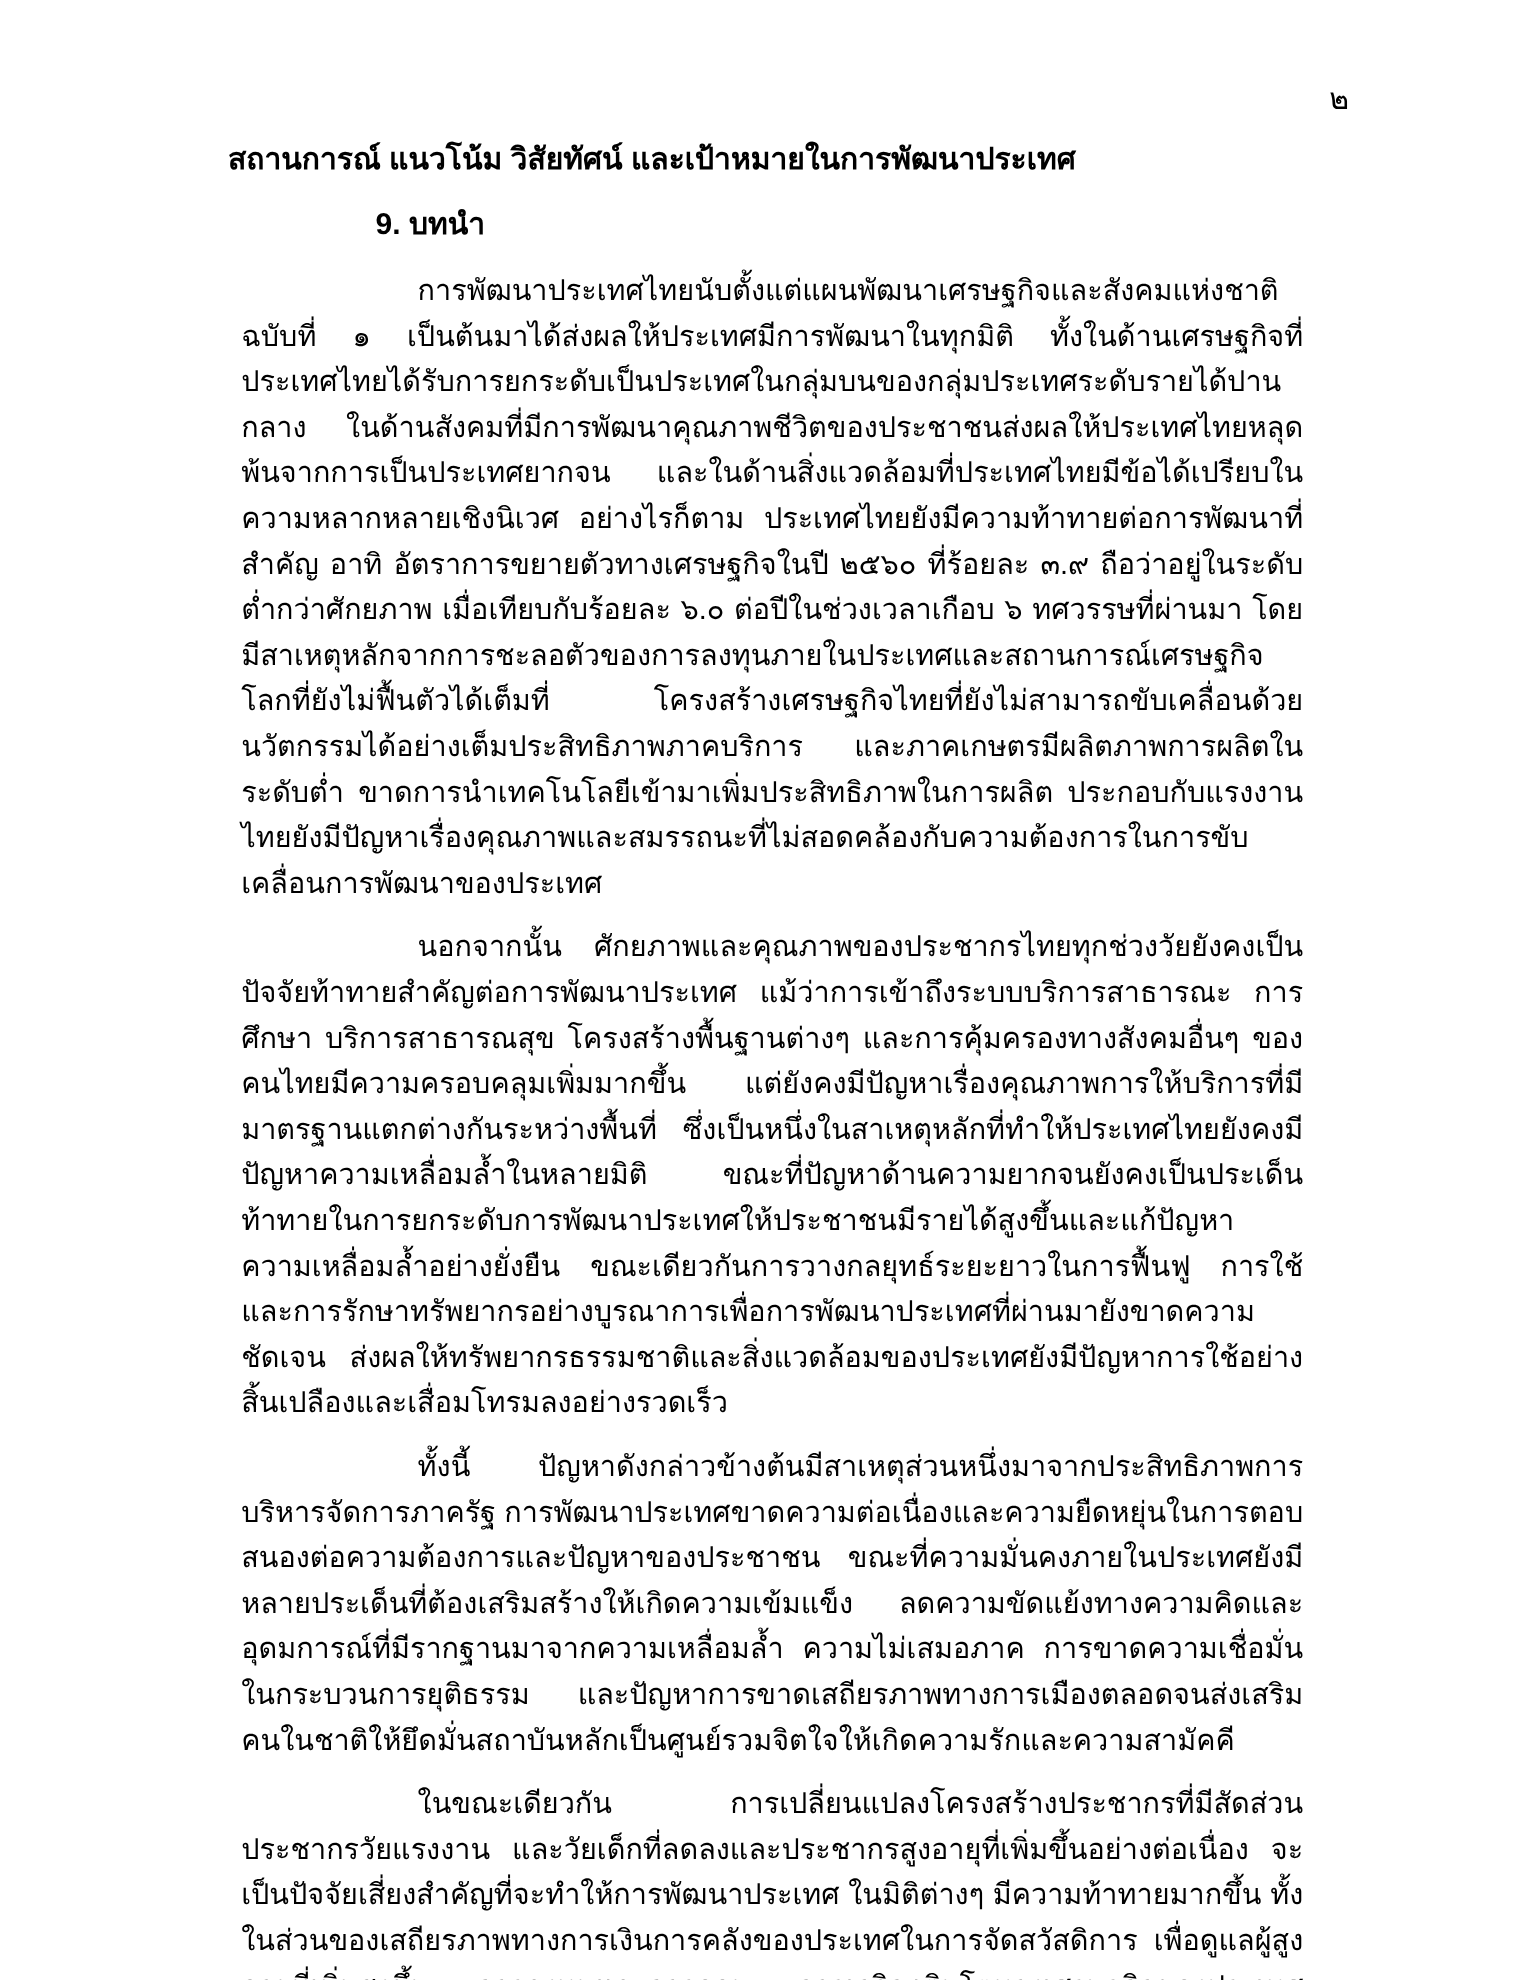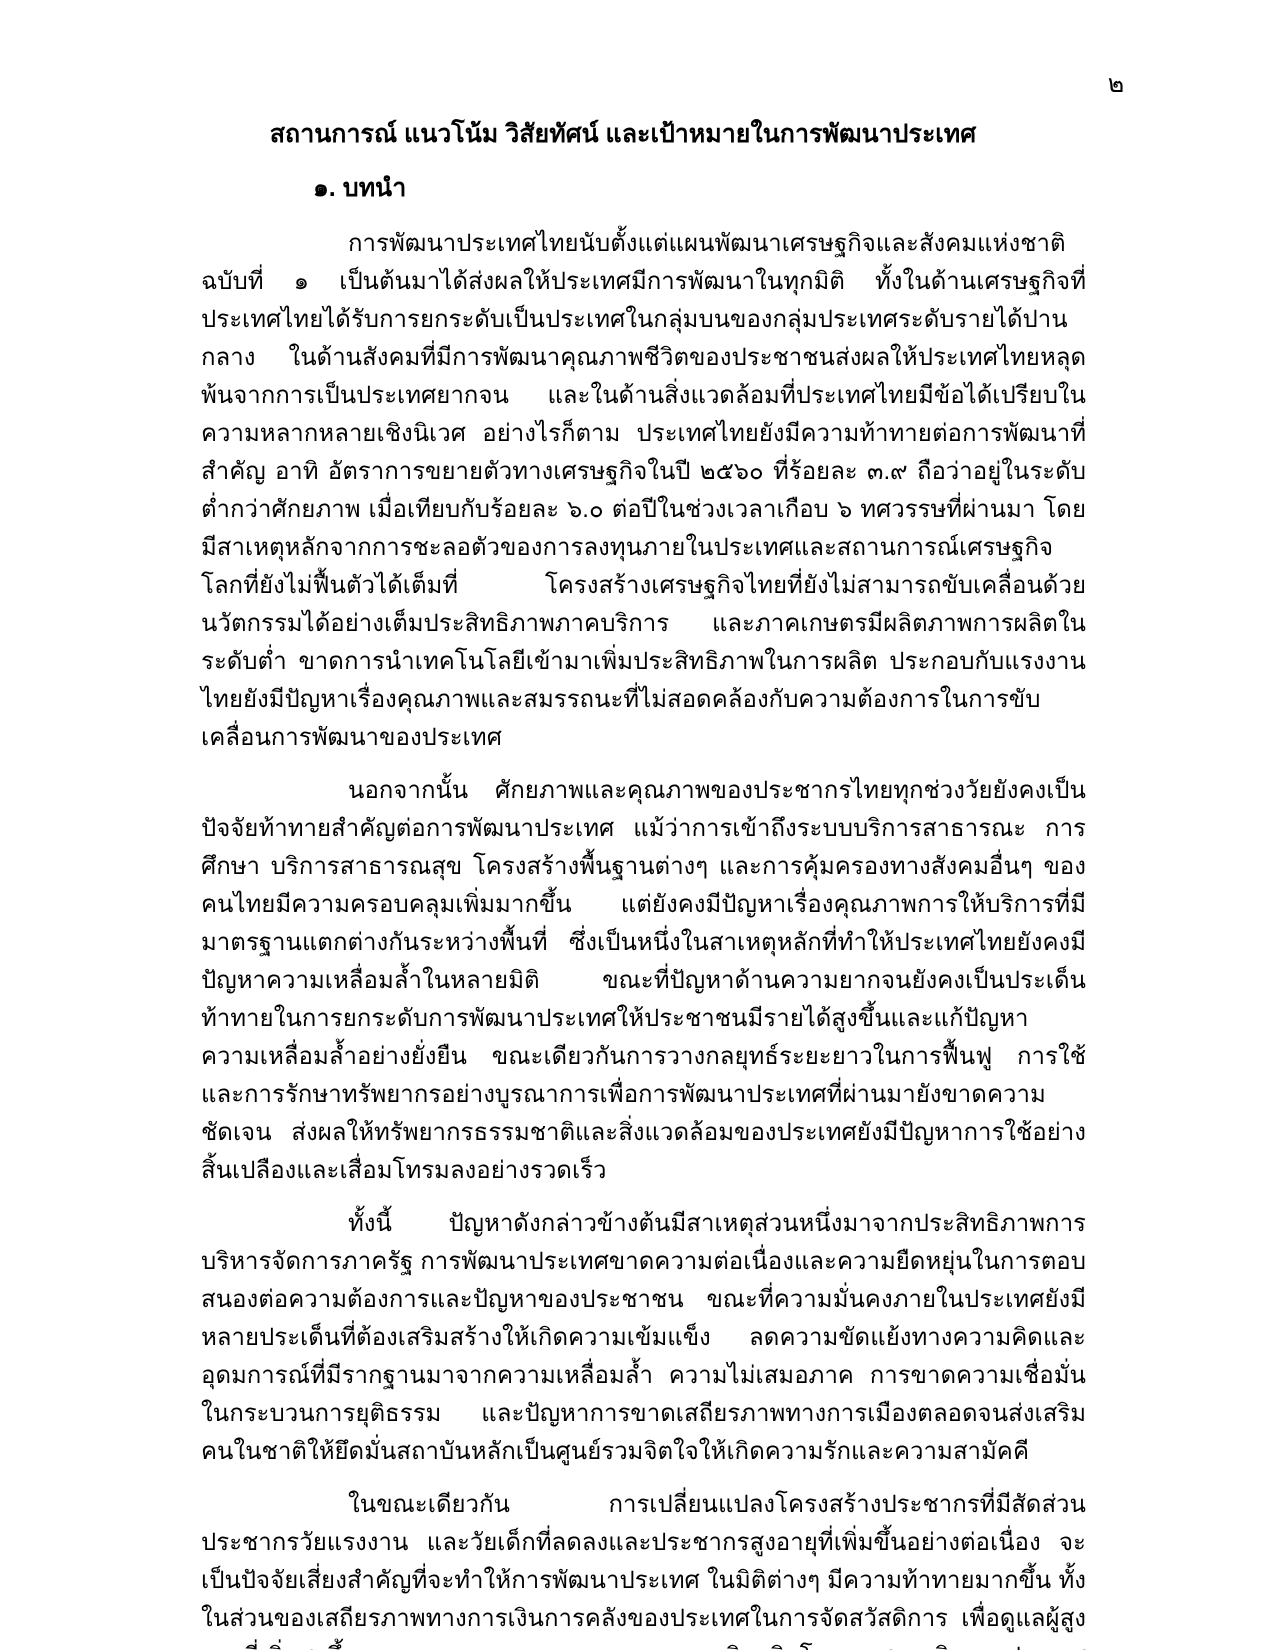--- a/index.html
+++ b/index.html
@@ -27,21 +27,21 @@
   }
   .content {
     position: absolute;
     left: 190px;
     top: 116px;
     width: 896px;
   }
   .doc-title {
     font-size: 25px;
     font-weight: bold;
-    text-align: center;
+    text-align: left;
     line-height: 34px;
     margin: 0 30px 0 0;
   }
   .section-heading {
     font-size: 25px;
     font-weight: bold;
     line-height: 34px;
     margin: 20px 0 0 123px;
   }
   .body-paragraph {
@@ -59,21 +59,21 @@
 <body>
 
 <div class="page">
 
   <div class="page-number">๒</div>
 
   <div class="content">
 
     <div class="doc-title">สถานการณ์ แนวโน้ม วิสัยทัศน์ และเป้าหมายในการพัฒนาประเทศ</div>
 
-    <div class="section-heading">๑. บทนำ</div>
+    <div class="section-heading">9. บทนำ</div>
 
     <p class="body-paragraph first">การพัฒนาประเทศไทยนับตั้งแต่แผนพัฒนาเศรษฐกิจและสังคมแห่งชาติ ฉบับที่ ๑ เป็นต้นมาได้ส่งผลให้ประเทศมีการพัฒนาในทุกมิติ ทั้งในด้านเศรษฐกิจที่ประเทศไทยได้รับการยกระดับเป็นประเทศในกลุ่มบนของกลุ่มประเทศระดับรายได้ปานกลาง ในด้านสังคมที่มีการพัฒนาคุณภาพชีวิตของประชาชนส่งผลให้ประเทศไทยหลุดพ้นจากการเป็นประเทศยากจน และในด้านสิ่งแวดล้อมที่ประเทศไทยมีข้อได้เปรียบในความหลากหลายเชิงนิเวศ อย่างไรก็ตาม ประเทศไทยยังมีความท้าทายต่อการพัฒนาที่สำคัญ อาทิ อัตราการขยายตัวทางเศรษฐกิจในปี ๒๕๖๐ ที่ร้อยละ ๓.๙ ถือว่าอยู่ในระดับต่ำกว่าศักยภาพ เมื่อเทียบกับร้อยละ ๖.๐ ต่อปีในช่วงเวลาเกือบ ๖ ทศวรรษที่ผ่านมา โดยมีสาเหตุหลักจากการชะลอตัวของการลงทุนภายในประเทศและสถานการณ์เศรษฐกิจโลกที่ยังไม่ฟื้นตัวได้เต็มที่ โครงสร้างเศรษฐกิจไทยที่ยังไม่สามารถขับเคลื่อนด้วยนวัตกรรมได้อย่างเต็มประสิทธิภาพภาคบริการ และภาคเกษตรมีผลิตภาพการผลิตในระดับต่ำ ขาดการนำเทคโนโลยีเข้ามาเพิ่มประสิทธิภาพในการผลิต ประกอบกับแรงงานไทยยังมีปัญหาเรื่องคุณภาพและสมรรถนะที่ไม่สอดคล้องกับความต้องการในการขับเคลื่อนการพัฒนาของประเทศ</p>
 
     <p class="body-paragraph">นอกจากนั้น ศักยภาพและคุณภาพของประชากรไทยทุกช่วงวัยยังคงเป็นปัจจัยท้าทายสำคัญต่อการพัฒนาประเทศ แม้ว่าการเข้าถึงระบบบริการสาธารณะ การศึกษา บริการสาธารณสุข โครงสร้างพื้นฐานต่างๆ และการคุ้มครองทางสังคมอื่นๆ ของคนไทยมีความครอบคลุมเพิ่มมากขึ้น แต่ยังคงมีปัญหาเรื่องคุณภาพการให้บริการที่มีมาตรฐานแตกต่างกันระหว่างพื้นที่ ซึ่งเป็นหนึ่งในสาเหตุหลักที่ทำให้ประเทศไทยยังคงมีปัญหาความเหลื่อมล้ำในหลายมิติ ขณะที่ปัญหาด้านความยากจนยังคงเป็นประเด็นท้าทายในการยกระดับการพัฒนาประเทศให้ประชาชนมีรายได้สูงขึ้นและแก้ปัญหาความเหลื่อมล้ำอย่างยั่งยืน ขณะเดียวกันการวางกลยุทธ์ระยะยาวในการฟื้นฟู การใช้และการรักษาทรัพยากรอย่างบูรณาการเพื่อการพัฒนาประเทศที่ผ่านมายังขาดความชัดเจน ส่งผลให้ทรัพยากรธรรมชาติและสิ่งแวดล้อมของประเทศยังมีปัญหาการใช้อย่างสิ้นเปลืองและเสื่อมโทรมลงอย่างรวดเร็ว</p>
 
     <p class="body-paragraph">ทั้งนี้ ปัญหาดังกล่าวข้างต้นมีสาเหตุส่วนหนึ่งมาจากประสิทธิภาพการบริหารจัดการภาครัฐ การพัฒนาประเทศขาดความต่อเนื่องและความยืดหยุ่นในการตอบสนองต่อความต้องการและปัญหาของประชาชน ขณะที่ความมั่นคงภายในประเทศยังมีหลายประเด็นที่ต้องเสริมสร้างให้เกิดความเข้มแข็ง ลดความขัดแย้งทางความคิดและอุดมการณ์ที่มีรากฐานมาจากความเหลื่อมล้ำ ความไม่เสมอภาค การขาดความเชื่อมั่นในกระบวนการยุติธรรม และปัญหาการขาดเสถียรภาพทางการเมืองตลอดจนส่งเสริมคนในชาติให้ยึดมั่นสถาบันหลักเป็นศูนย์รวมจิตใจให้เกิดความรักและความสามัคคี</p>
 
     <p class="body-paragraph">ในขณะเดียวกัน การเปลี่ยนแปลงโครงสร้างประชากรที่มีสัดส่วนประชากรวัยแรงงาน และวัยเด็กที่ลดลงและประชากรสูงอายุที่เพิ่มขึ้นอย่างต่อเนื่อง จะเป็นปัจจัยเสี่ยงสำคัญที่จะทำให้การพัฒนาประเทศ ในมิติต่างๆ มีความท้าทายมากขึ้น ทั้งในส่วนของเสถียรภาพทางการเงินการคลังของประเทศในการจัดสวัสดิการ เพื่อดูแลผู้สูงอายุที่เพิ่มสูงขึ้น การลงทุนและการออม การเจริญเติบโตทางเศรษฐกิจของประเทศ ความมั่นคงทางสังคม การบริหารจัดการทรัพยากรธรรมชาติอย่างยั่งยืนซึ่งจะเป็นประเด็นท้าทายต่อการขับเคลื่อนประเทศไปสู่การเป็นประเทศพัฒนาแล้ว</p>
 
   </div>

